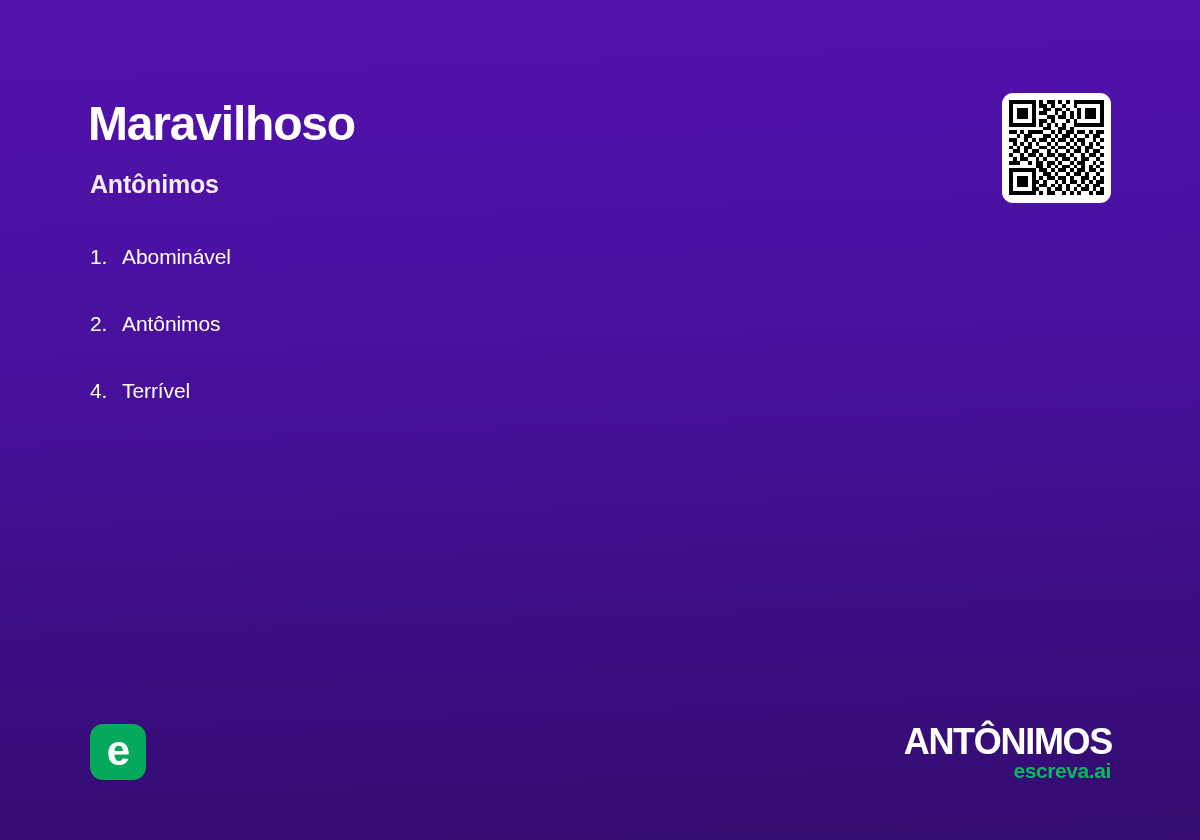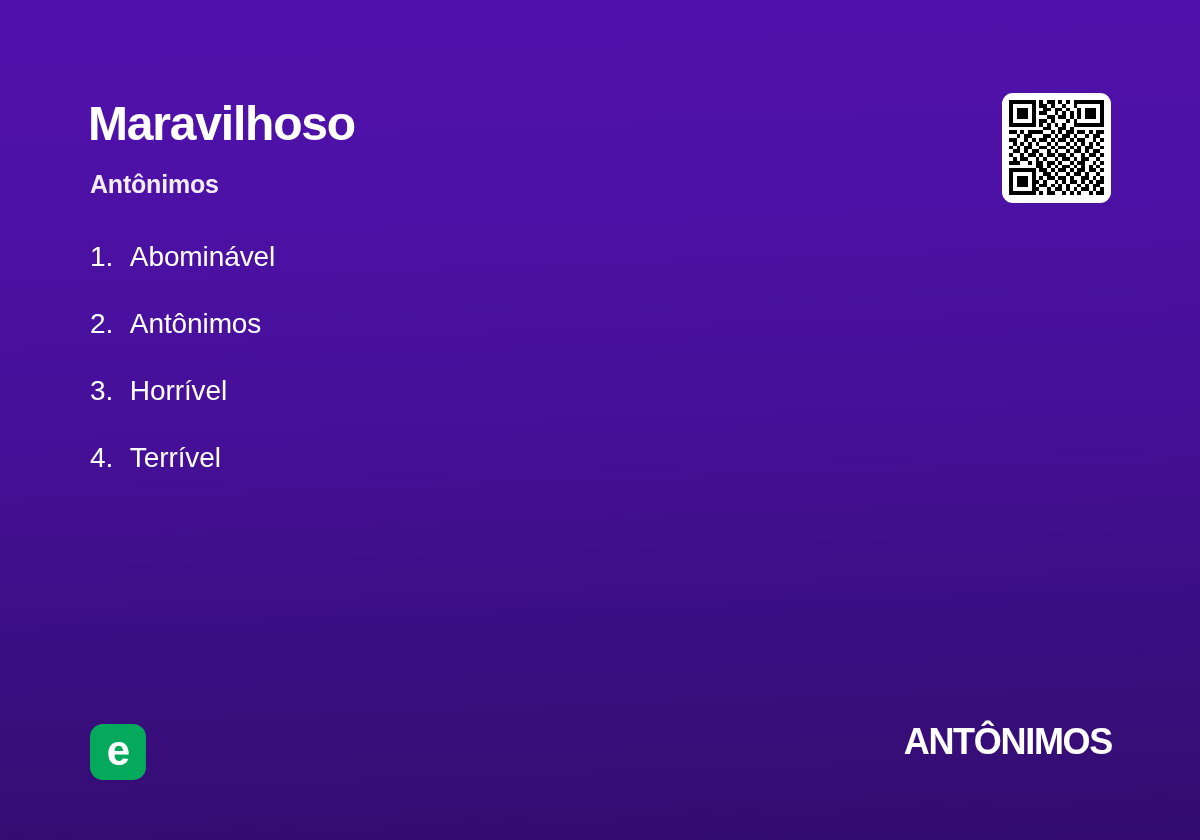--- a/index.html
+++ b/index.html
@@ -54,21 +54,21 @@
     position: absolute;
     left: 90px;
     top: 237px;
     width: 700px;
     list-style: none;
   }
 
   .word-item {
     display: block;
     height: 67px;
-    font-size: 28px;
+    font-size: 21px;
     line-height: 40px;
     color: #ffffff;
     letter-spacing: -0.1px;
     white-space: nowrap;
   }
 
   .word-index {
     display: inline-block;
   }
 
@@ -177,24 +177,20 @@
   <ul class="word-list">
     <li class="word-item">
       <span class="word-index">1.</span>
       <span class="word-text">Abominável</span>
     </li>
     <li class="word-item">
       <span class="word-index">2.</span>
       <span class="word-text">Antônimos</span>
     </li>
     <li class="word-item">
-      <span class="word-index">3.</span>
-      <span class="word-text">Horrível</span>
-    </li>
-    <li class="word-item">
       <span class="word-index">4.</span>
       <span class="word-text">Terrível</span>
     </li>
   </ul>
 
   <div class="qr-card">
     <div class="qr-grid" id="qr-grid" style="grid-template-columns: repeat(25, 1fr); grid-template-rows: repeat(25, 1fr);">
         <i class="on"></i>
         <i class="on"></i>
         <i class="on"></i>
@@ -822,15 +818,16 @@
         <i class="on"></i>
       </div>
   </div>
 
   <div class="brand-mark">
     <span class="glyph">e</span>
   </div>
 
   <div class="wordmark">
     <div class="wordmark-main">ANTÔNIMOS</div>
+    <div class="wordmark-sub">escreva.ai</div>
   </div>
 
 </div>
 
 </body></html>

